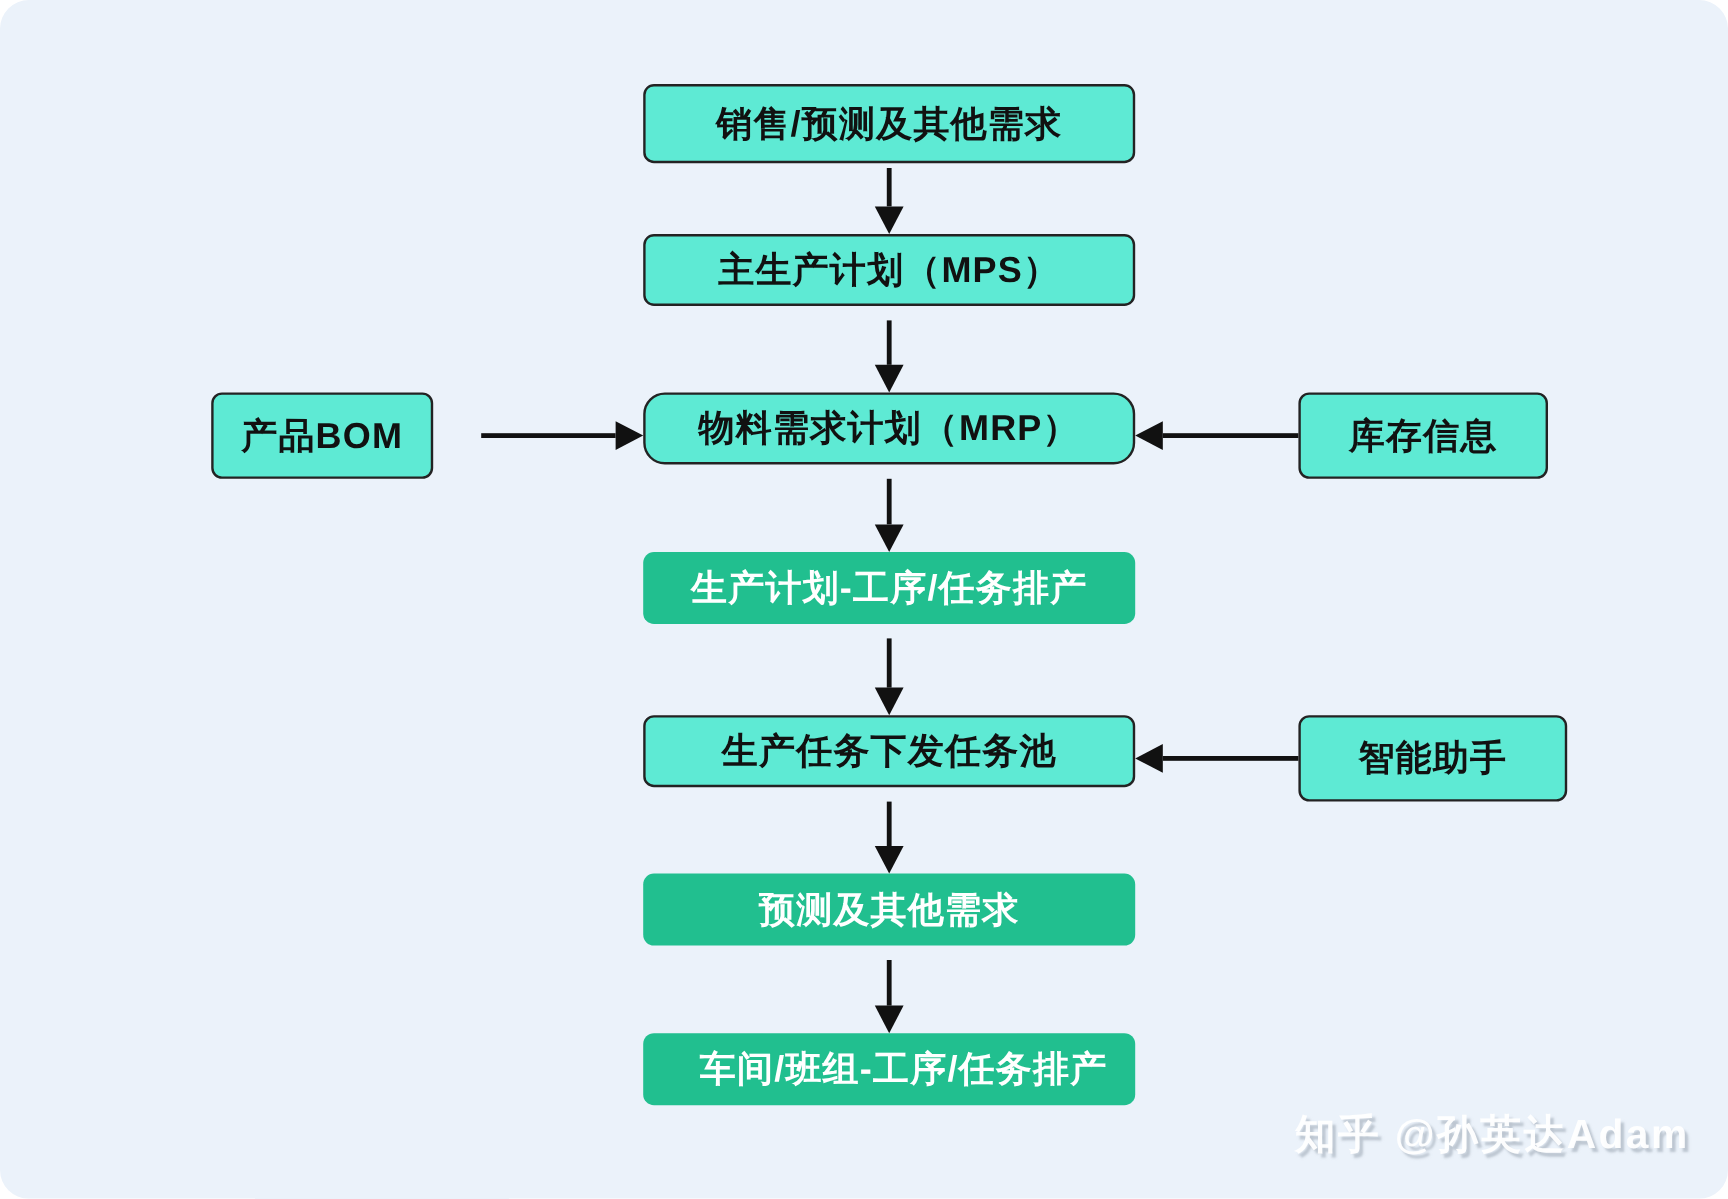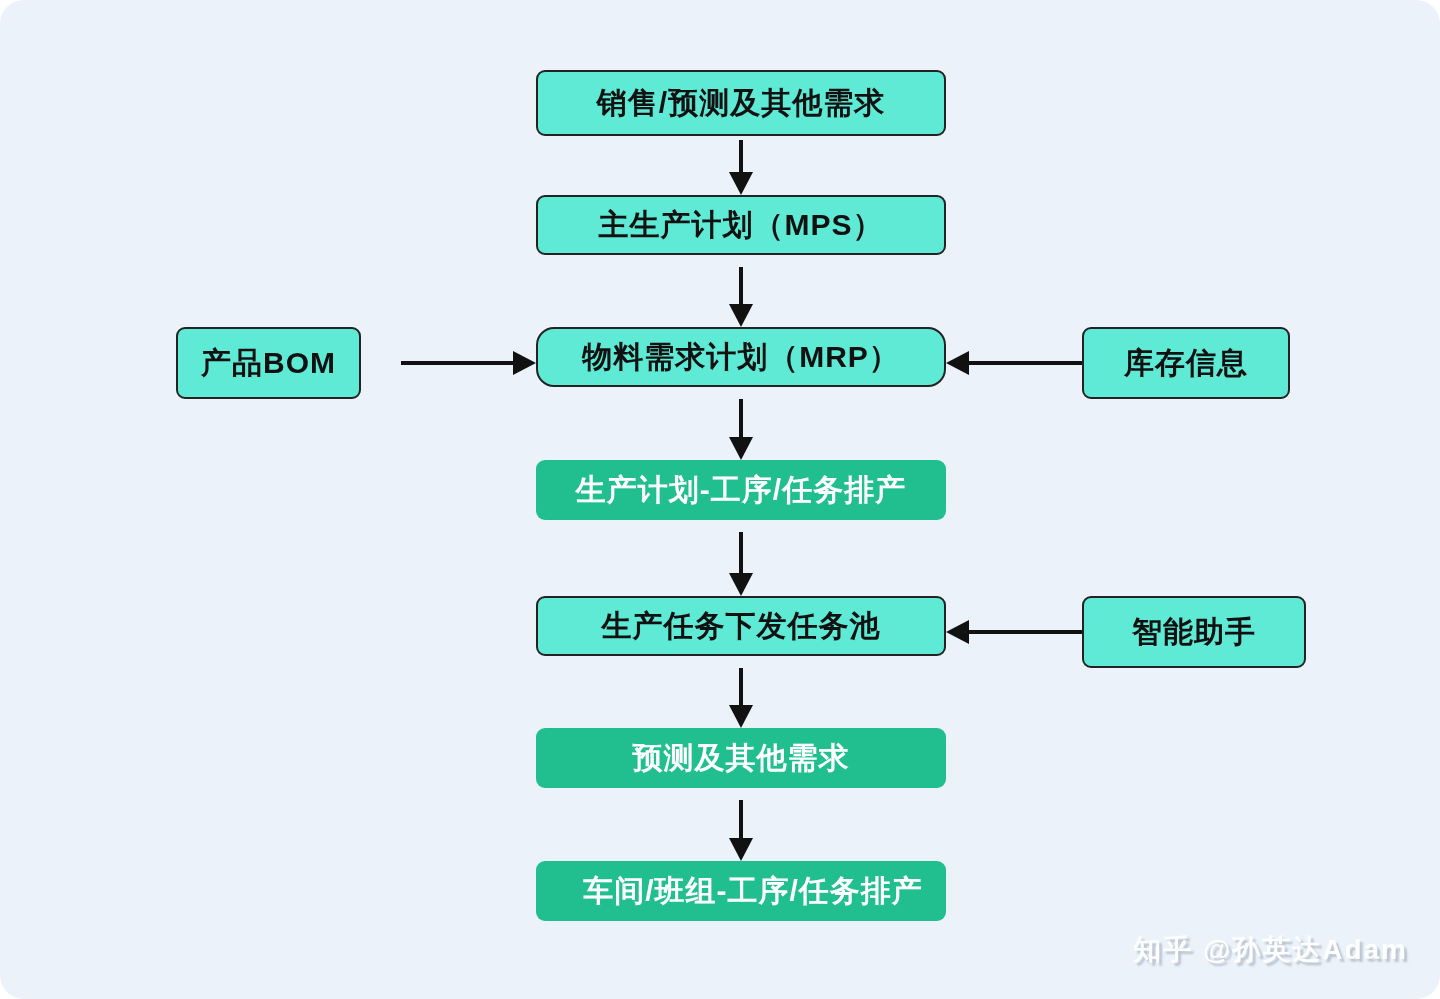--- a/index.html
+++ b/index.html
@@ -103,21 +103,21 @@
   }
   #arr-h1 { left: 401px;  top: 361px; width: 112px; }
   #arr-h2 { left: 969px;  top: 361px; width: 113px; }
   #arr-h3 { left: 969px;  top: 630px; width: 113px; }
 
   
   .watermark {
     position: absolute;
     right: 32px;
     bottom: 30px;
-    font-size: 28px;
+    font-size: 34px;
     font-weight: 600;
     letter-spacing: 2px;
     color: rgba(255, 255, 255, 0.95);
     text-shadow: 3px 3px 2px rgba(163, 173, 186, 0.65);
     white-space: nowrap;
   }
 </style>
 </head>
 <body>
 

